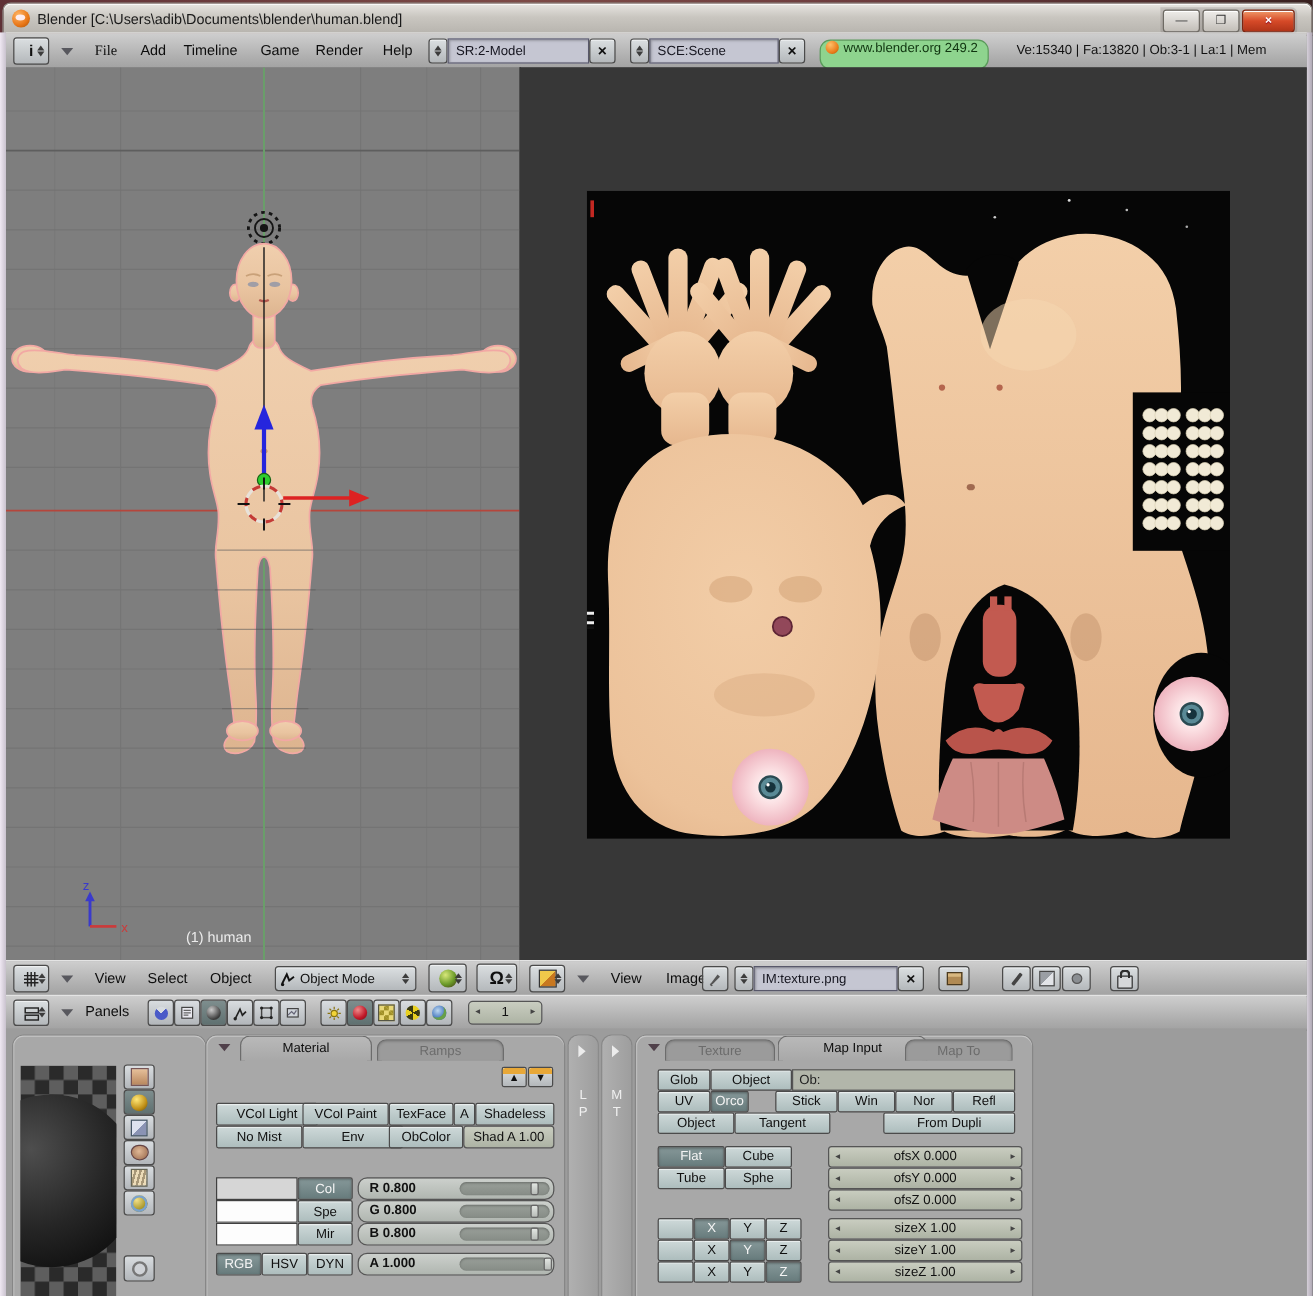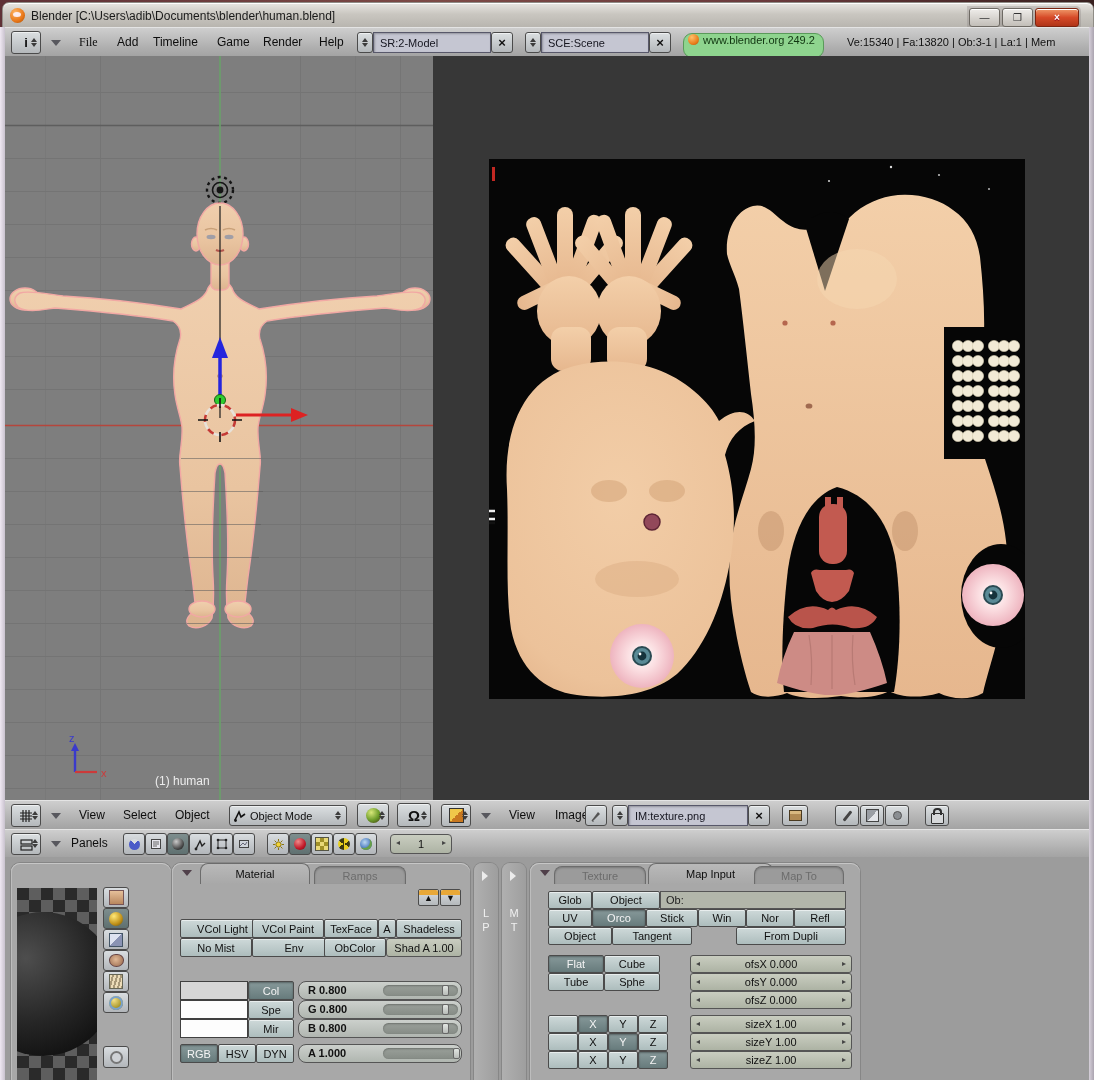--- a/index.html
+++ b/index.html
@@ -560,21 +560,21 @@
         <span class="pic" style="width:14px;height:14px;border-radius:50%;background:radial-gradient(circle at 35% 30%,#f2e088,#a8962a 60%,#4a4210);box-shadow:0 0 0 2px #7aa2cc inset;"></span>
         </div>
       <div class="icbtn" style="left:92px;top:183px;width:26px;height:22px;">
         <span class="pic" style="width:9px;height:9px;border-radius:50%;border:2.5px solid #777;background:#cfd2d6;"></span>
         </div>
     </div>
 
     <div class="panel" style="left:167px;top:6px;width:298px;height:217px;">
       <div class="tri-d" style="left:10px;top:7px;border-top-color:#50404a;"></div>
       <div class="tab act" style="left:28px;width:110px;">Material</div>
-      <div class="tab off" style="left:142px;width:92px;">Ramps</div>
+      <div class="tab off" style="left:142px;width:106px;">Ramps</div>
 
       <div class="b sq" style="left:246px;top:26px;width:21px;height:17px;">
         <span style="position:absolute;top:0;left:0;right:0;height:5px;background:#e8a838;border-radius:2px 2px 0 0;"></span>
         <span style="position:relative;font-size:9px;">▲</span>
         </div>
       <div class="b sq" style="left:268px;top:26px;width:21px;height:17px;">
         <span style="position:absolute;top:0;left:0;right:0;height:5px;background:#e8a838;border-radius:2px 2px 0 0;"></span>
         <span style="position:relative;font-size:9px;">▼</span>
         </div>
 
@@ -643,21 +643,21 @@
       <div class="tab off" style="left:24px;width:92px;">Texture</div>
       <div class="tab act" style="left:118px;width:125px;">Map Input</div>
       <div class="tab off" style="left:224px;width:90px;">Map To</div>
 
       <div class="b teal sq" style="left:18px;top:28px;width:44px;height:18px;">Glob</div>
       <div class="b teal sq" style="left:62px;top:28px;width:68px;height:18px;">Object</div>
       <div class="abs" style="left:130px;top:28px;width:186px;height:18px;box-sizing:border-box;background:#b2b6aa;border:1px solid #555;
            display:flex;align-items:center;padding-left:5px;font-size:11px;color:#222;">Ob:</div>
 
       <div class="b teal sq" style="left:18px;top:46px;width:44px;height:18px;">UV</div>
-      <div class="b sq on" style="left:62px;top:46px;width:54px;height:18px;">Orco</div>
+      <div class="b sq on" style="left:62px;top:46px;width:32px;height:18px;">Orco</div>
       <div class="b teal sq" style="left:116px;top:46px;width:52px;height:18px;">Stick</div>
       <div class="b teal sq" style="left:168px;top:46px;width:48px;height:18px;">Win</div>
       <div class="b teal sq" style="left:216px;top:46px;width:48px;height:18px;">Nor</div>
       <div class="b teal sq" style="left:264px;top:46px;width:52px;height:18px;">Refl</div>
 
       <div class="b teal sq" style="left:18px;top:64px;width:64px;height:18px;">Object</div>
       <div class="b teal sq" style="left:82px;top:64px;width:80px;height:18px;">Tangent</div>
       <div class="b teal sq" style="left:206px;top:64px;width:110px;height:18px;">From Dupli</div>
 
       <div class="b sq on" style="left:18px;top:92px;width:56px;height:18px;">Flat</div>

